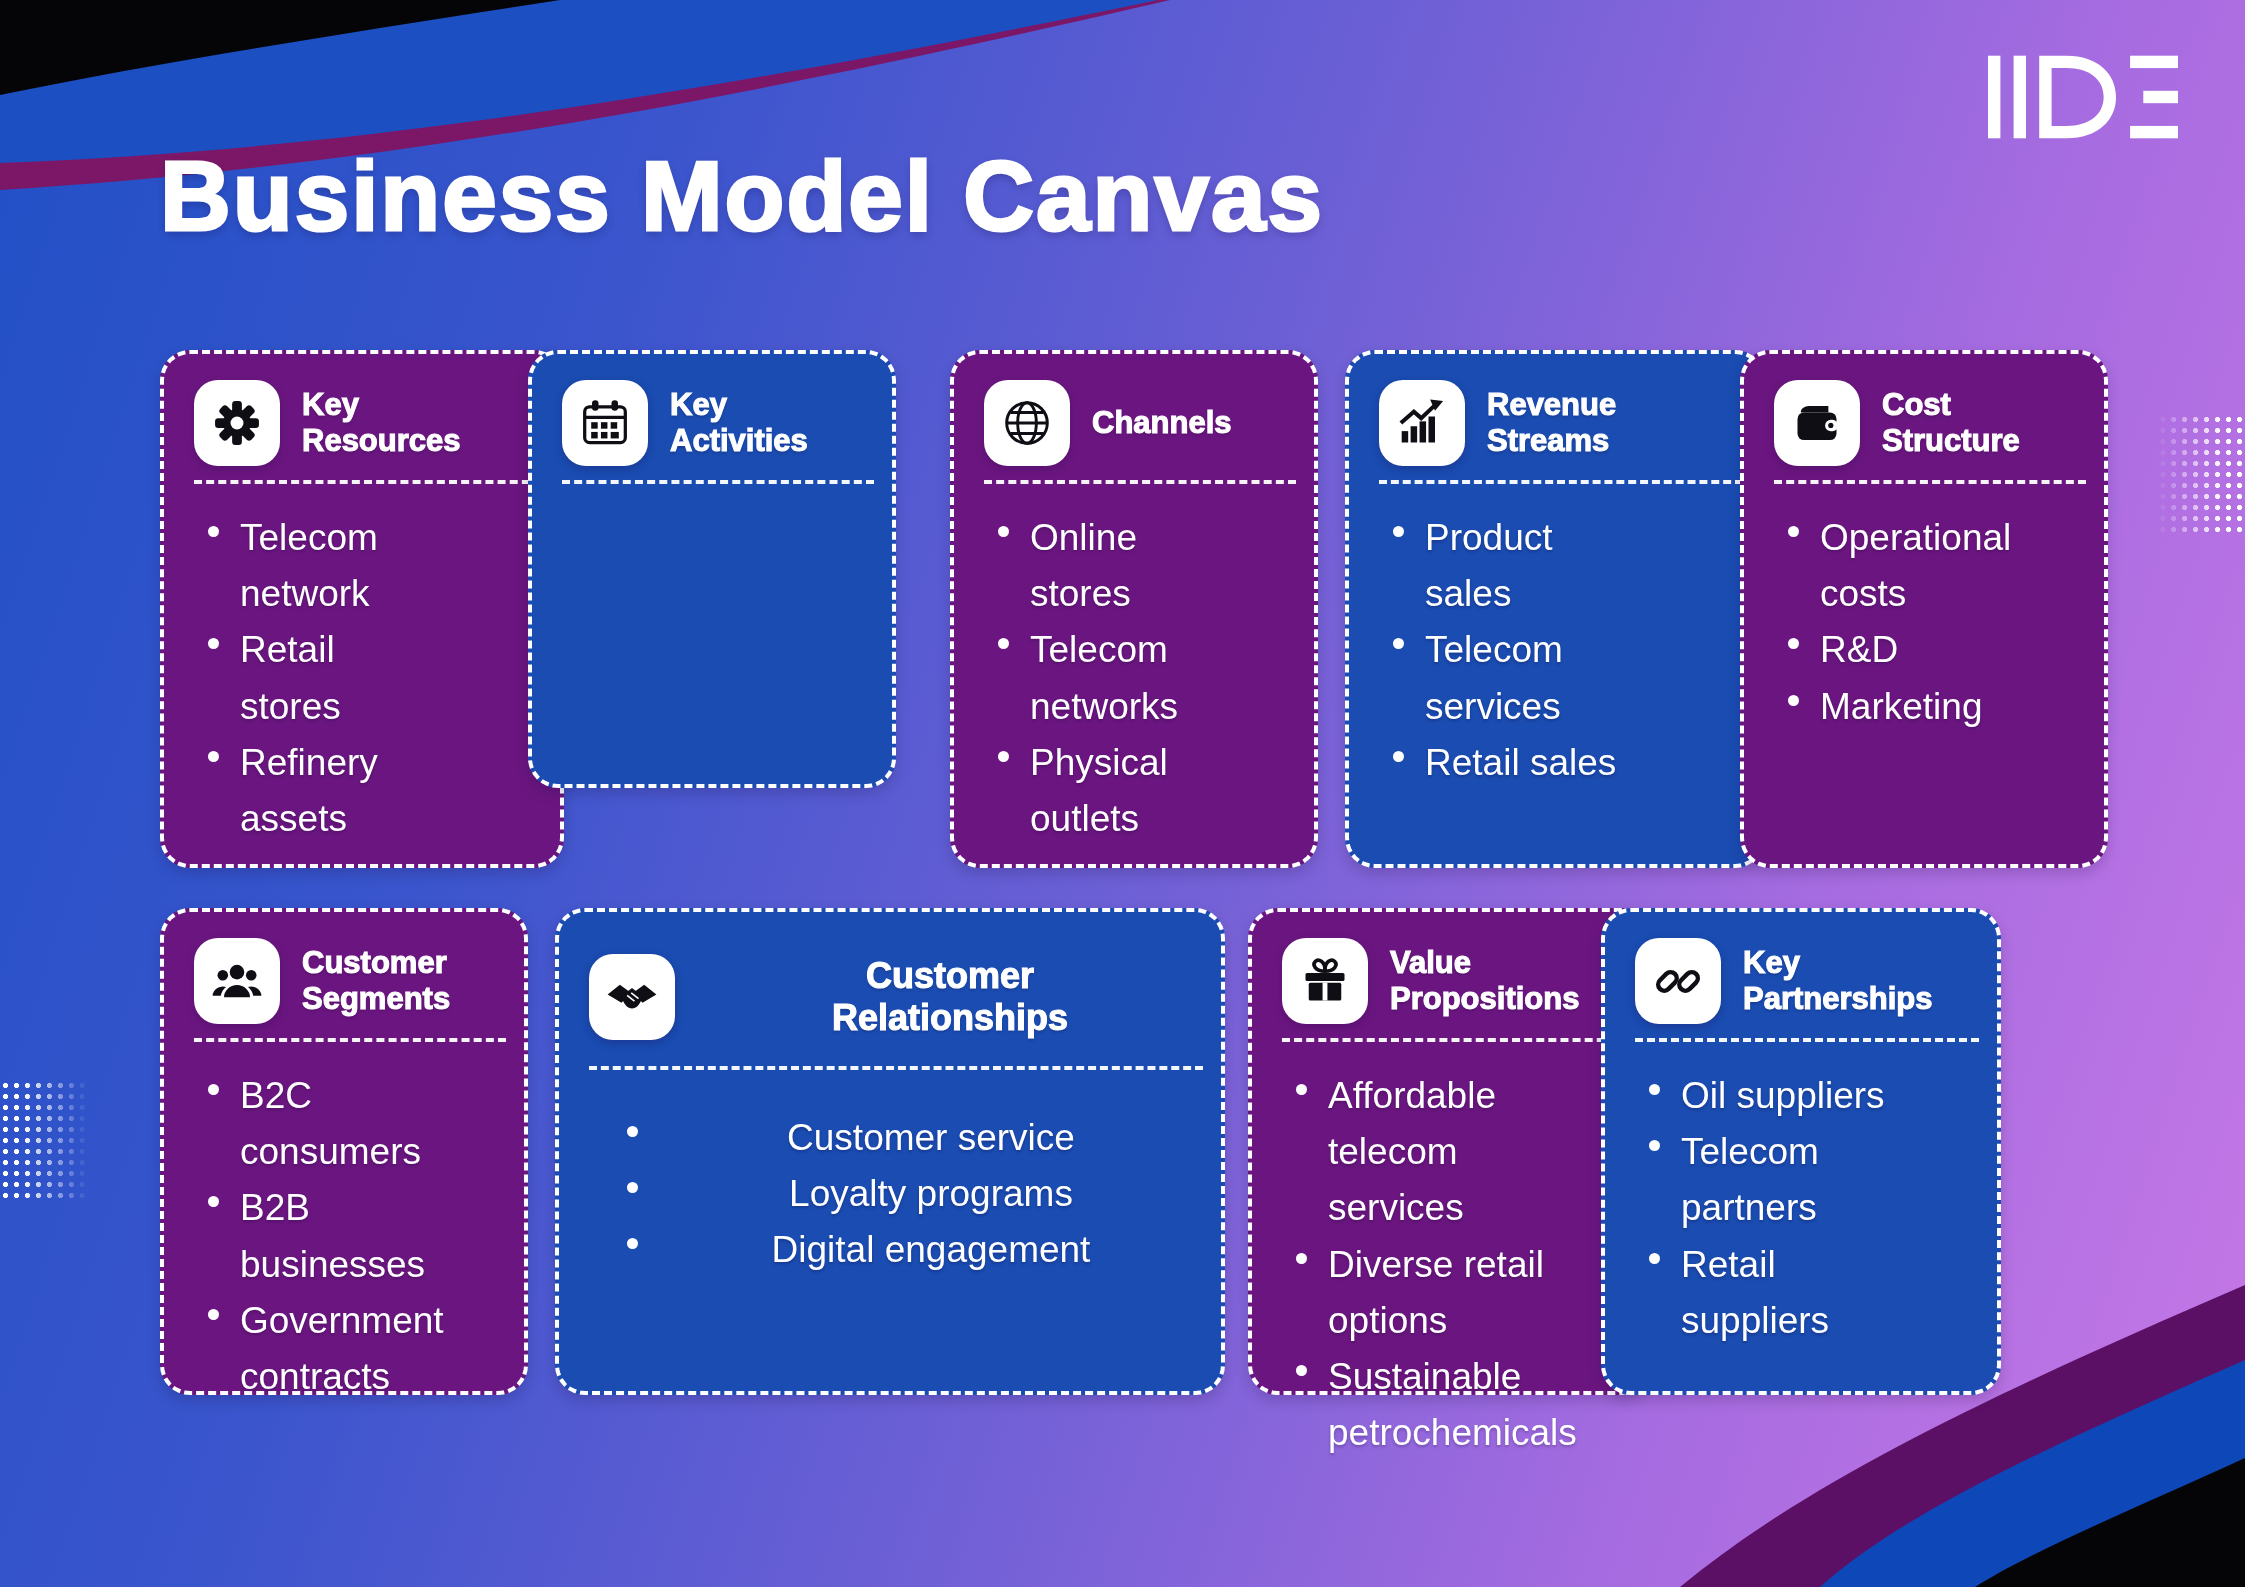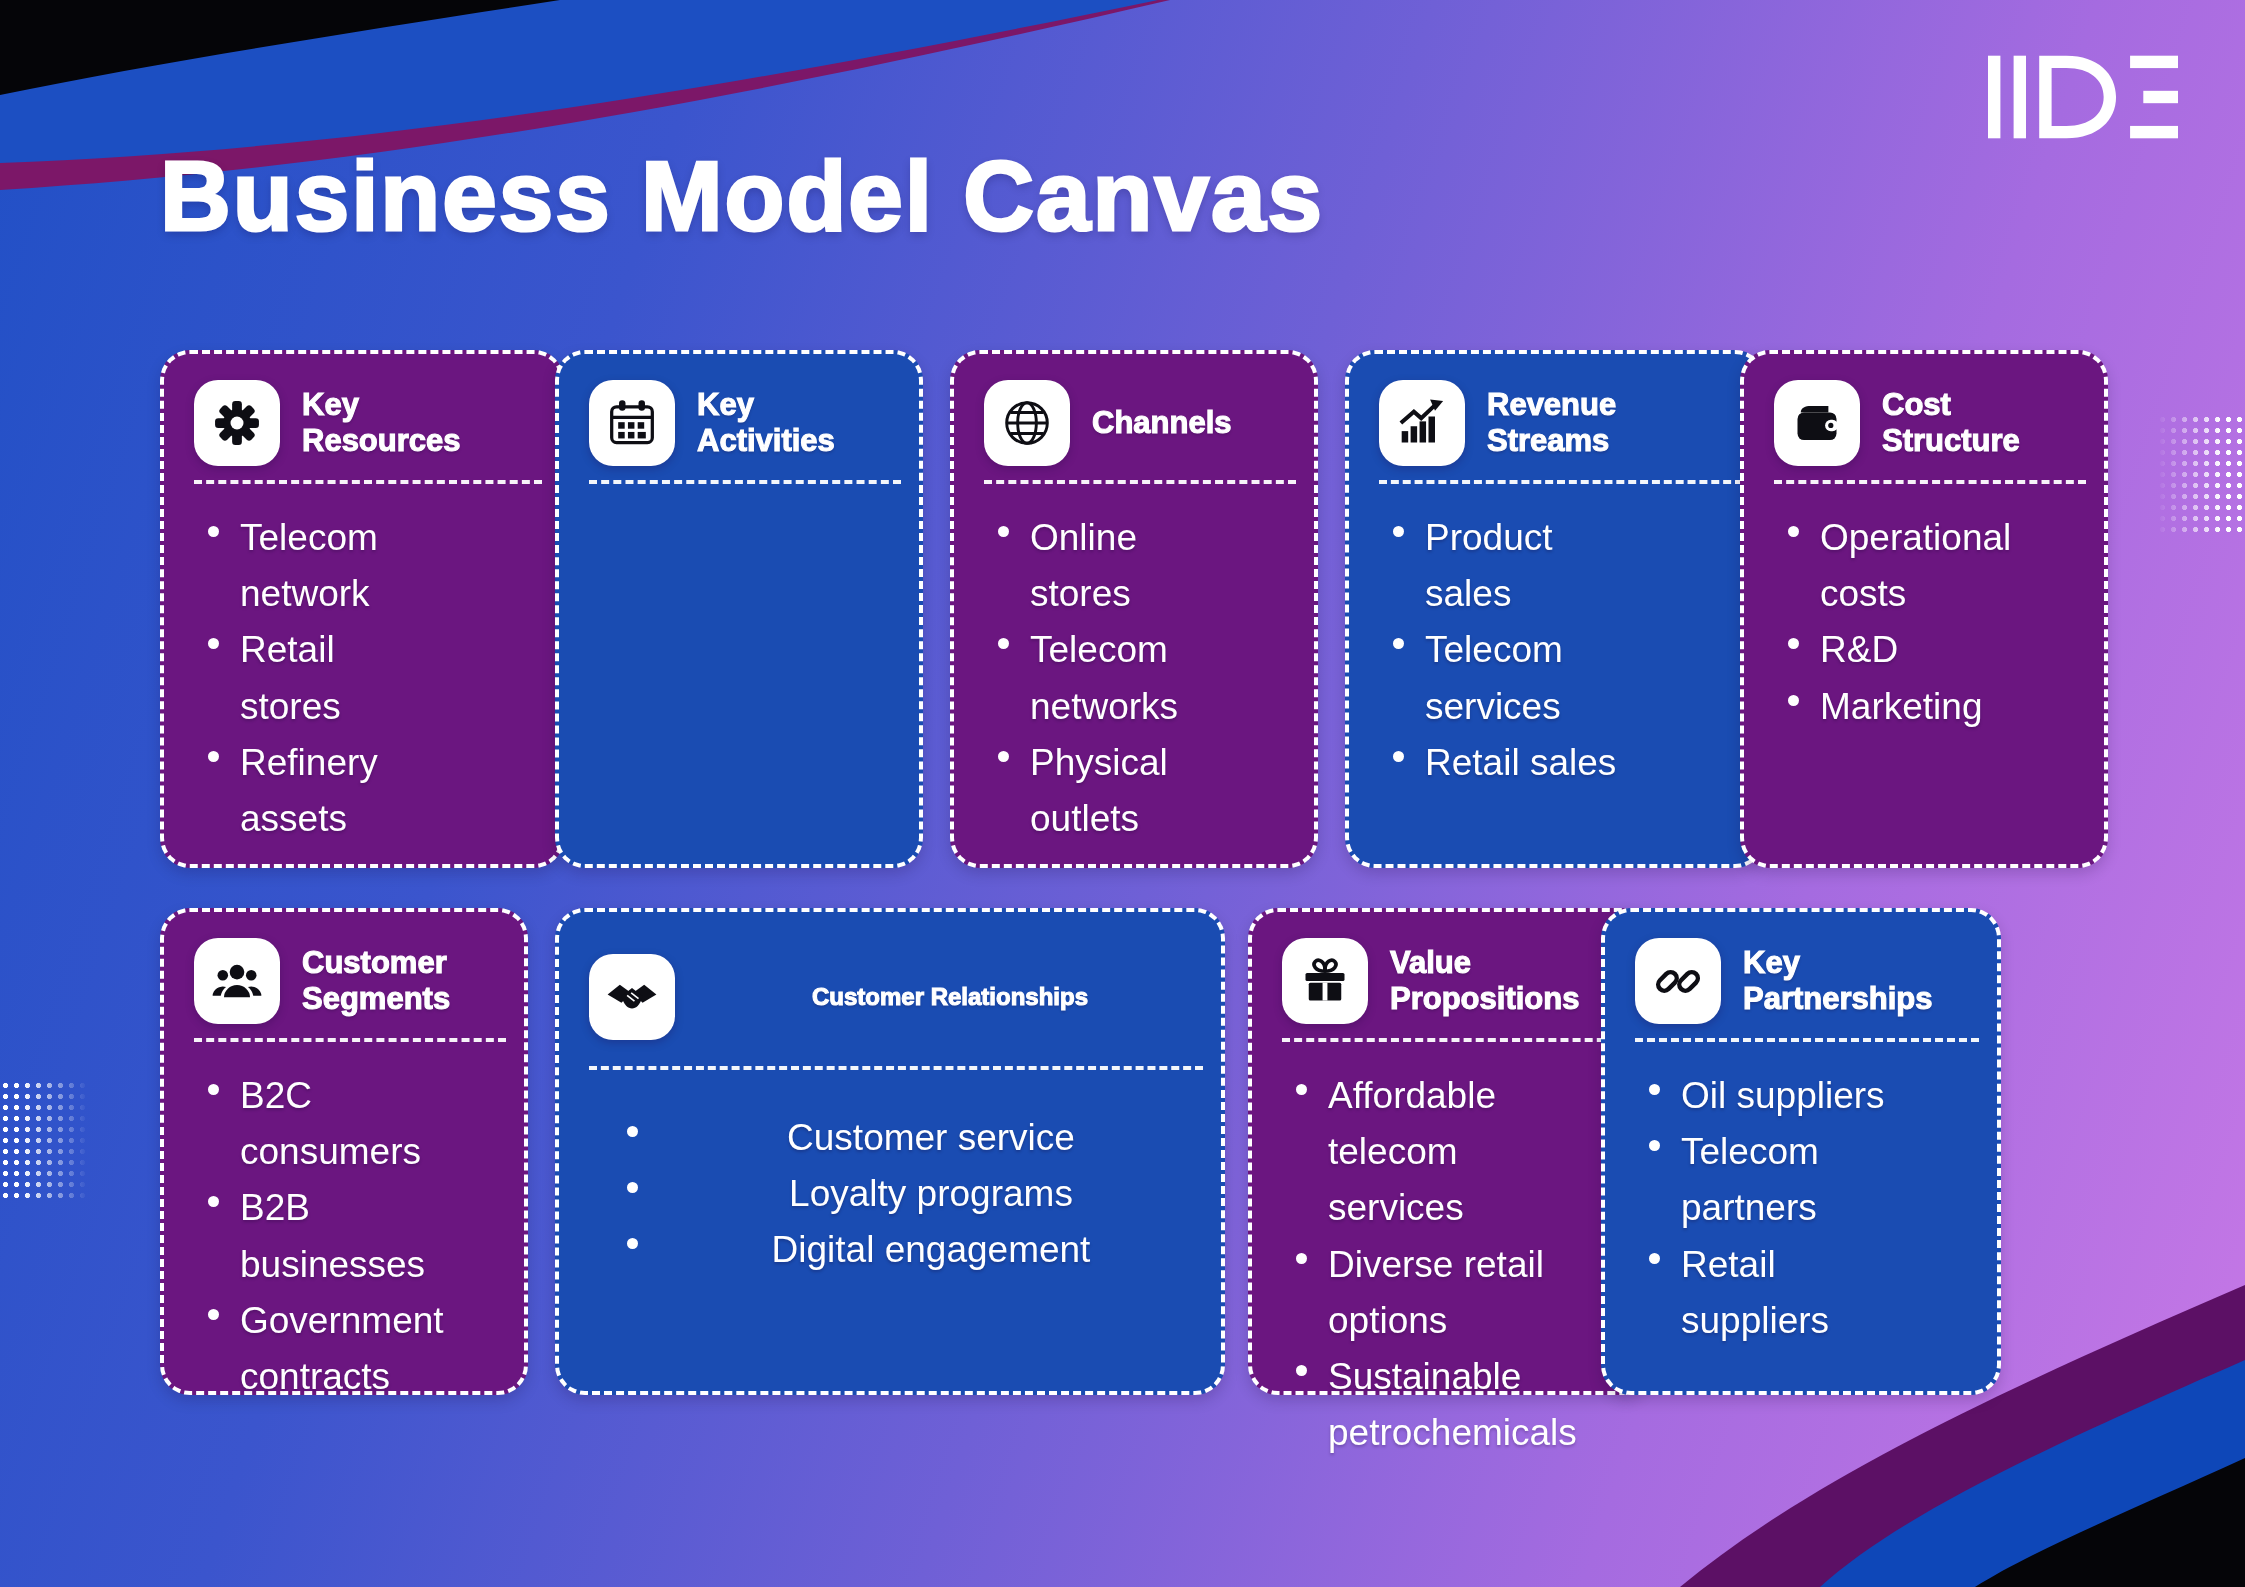--- a/index.html
+++ b/index.html
@@ -51,21 +51,21 @@
   }
   .bullets li{position:relative;padding-left:32px;}
   .bullets li::before{
     content:"";position:absolute;left:0;top:16px;width:11px;height:11px;
     border-radius:50%;background:#fff;
   }
   .w180 li{max-width:180px}.w220 li{max-width:220px}.w185 li{max-width:185px}
   .w200 li{max-width:200px}.w205 li{max-width:205px}.w190 li{max-width:190px}
   .w600 li{max-width:600px}.w228 li{max-width:228px}.w210 li{max-width:210px}
   .card--wide{padding-top:42px;}
-  .card--wide .card-title{font-size:24px;max-width:340px;margin:0 auto;text-align:center;}
+  .card--wide .card-title{font-size:36px;max-width:340px;margin:0 auto;text-align:center;}
   .card--wide .separator{margin-top:26px;}
   .card--wide .bullets{margin-top:40px;padding-left:38px;text-align:center;}
 </style>
 </head>
 <body>
 
 <svg class="decor" width="2245" height="1587" viewBox="0 0 2245 1587">
   <path d="M0,0 H1170 C720,105 360,168 0,190 Z" fill="#7c1768"></path>
   <path d="M0,0 H1158 C700,95 350,150 0,163 Z" fill="#1c4fc2"></path>
   <path d="M0,0 H560 C380,28 170,60 0,95 Z" fill="#050508"></path>
@@ -107,21 +107,21 @@
     <h2 class="card-title">Key Resources</h2>
   </div>
   <div class="separator"></div>
   <ul class="bullets w180">
     <li>Telecom network</li>
     <li>Retail stores</li>
     <li>Refinery assets</li>
   </ul>
 </div>
 
-<div class="card blue" style="left:555px;top:350px;width:368px;height:518px">
+<div class="card blue" style="left:528px;top:350px;width:368px;height:438px">
   <div class="card-header">
     <div class="icon-box">
       <svg width="52" height="52" viewBox="0 0 64 64">
         <g stroke="#0e0e14" stroke-width="4" fill="none">
           <rect x="7" y="12" width="50" height="44" rx="6"></rect>
           <line x1="7" y1="25" x2="57" y2="25"></line>
         </g>
         <rect x="16" y="4" width="8" height="13" rx="4" fill="#0e0e14"></rect>
         <rect x="40" y="4" width="8" height="13" rx="4" fill="#0e0e14"></rect>
         <g fill="#0e0e14">

